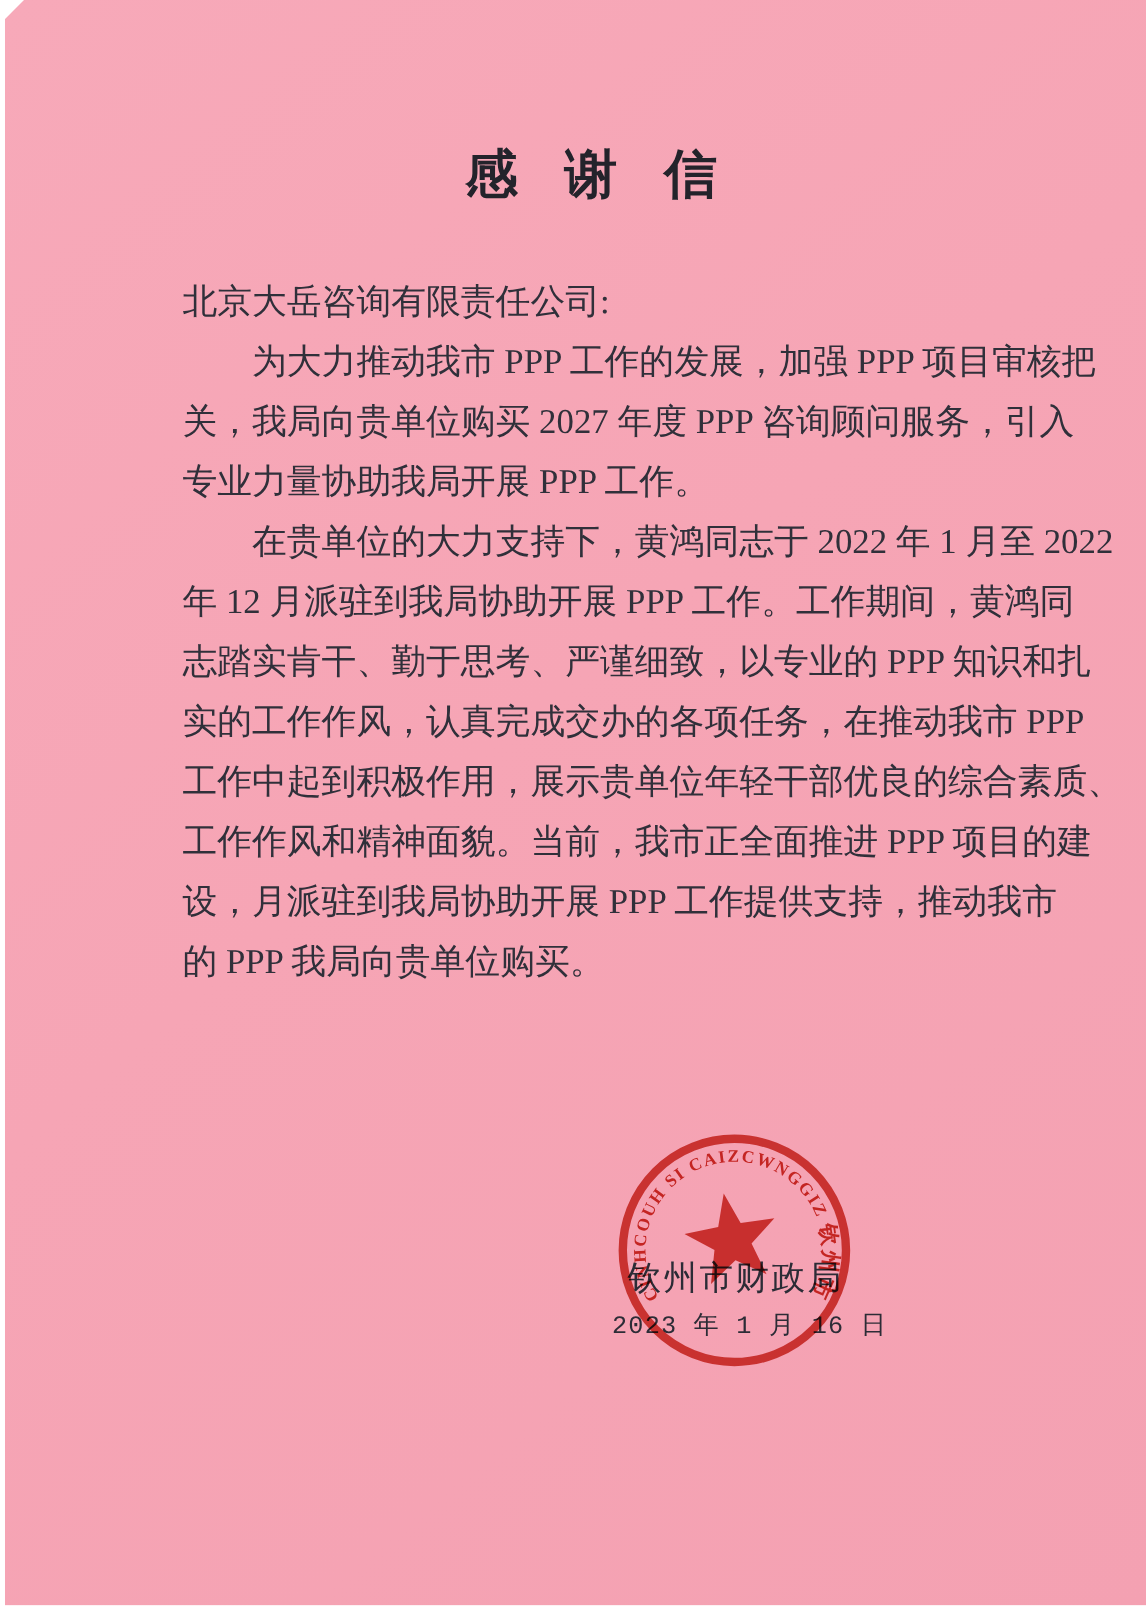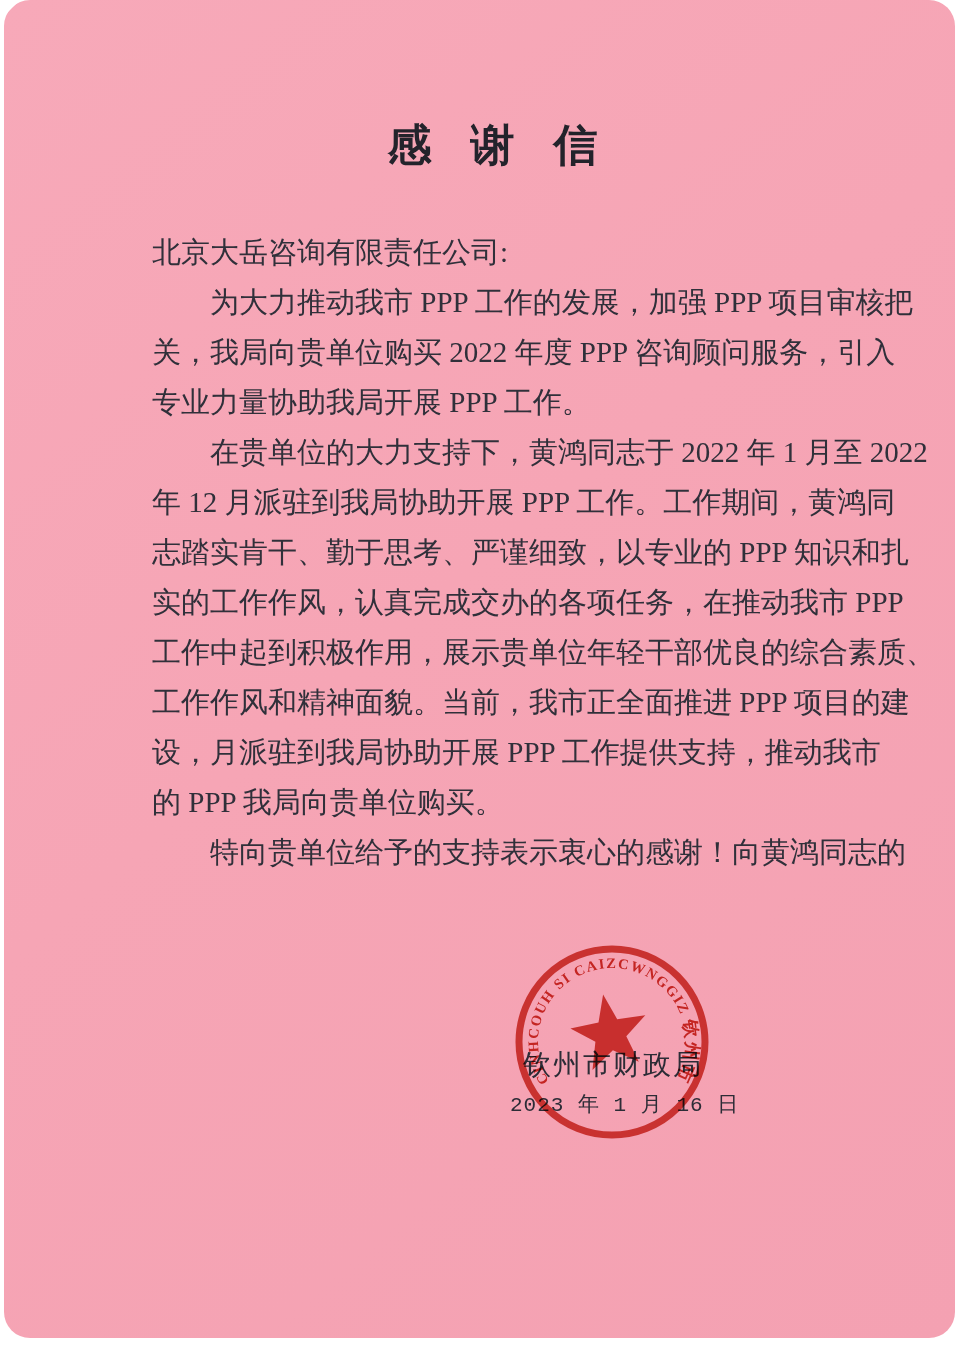--- a/index.html
+++ b/index.html
@@ -8,21 +8,20 @@
     position: relative;
     background: #ffffff;
     font-family: "Liberation Serif", "DejaVu Serif", serif;
     overflow: hidden;
   }
   .paper {
     position: absolute;
     left: 4px; top: 0; right: 0; bottom: 13px;
     background: linear-gradient(140deg, #f7a9b9 0%, #f6a5b5 45%, #f4a1b2 100%);
     clip-path: polygon(0 16px, 16px 0, 100% 0, 100% 100%, 0 100%);
-    border-radius: 26px;
   }
   .title {
     position: absolute;
     left: 148px; top: 116px; width: 695px; height: 56px;
     text-align: center;
     font-size: 44px;
     font-weight: 700;
     letter-spacing: 14px;
     color: #23232b;
   }
@@ -76,31 +75,30 @@
 </head>
 <body>
 
 <div class="paper">
 
   <h1 class="title">感 谢 信</h1>
 
   <div class="body-block">
     <div class="line salutation">北京大岳咨询有限责任公司:</div>
     <div class="line indent">为大力推动我市 PPP 工作的发展，加强 PPP 项目审核把</div>
-    <div class="line">关，我局向贵单位购买 2022 年度 PPP 咨询顾问服务，引入</div>
+    <div class="line">关，我局向贵单位购买 2027 年度 PPP 咨询顾问服务，引入</div>
     <div class="line last">专业力量协助我局开展 PPP 工作。</div>
     <div class="line indent">在贵单位的大力支持下，黄鸿同志于 2022 年 1 月至 2022</div>
     <div class="line">年 12 月派驻到我局协助开展 PPP 工作。工作期间，黄鸿同</div>
     <div class="line">志踏实肯干、勤于思考、严谨细致，以专业的 PPP 知识和扎</div>
     <div class="line">实的工作作风，认真完成交办的各项任务，在推动我市 PPP</div>
     <div class="line">工作中起到积极作用，展示贵单位年轻干部优良的综合素质、</div>
     <div class="line">工作作风和精神面貌。当前，我市正全面推进 PPP 项目的建</div>
     <div class="line">设，月派驻到我局协助开展 PPP 工作提供支持，推动我市</div>
     <div class="line last">的 PPP 我局向贵单位购买。</div>
-    <div class="line indent">特向贵单位给予的支持表示衷心的感谢！向黄鸿同志的</div>
   </div>
 
   <div class="signature">钦州市财政局</div>
   <div class="date">2023 年 1 月 16 日</div>
 
   <svg class="seal" viewBox="0 0 200 200" xmlns="http://www.w3.org/2000/svg">
 
     <circle cx="100" cy="100" r="93" fill="none" stroke="#c8281e" stroke-width="7" stroke-opacity="0.9"></circle>
 
     <polygon fill="#c8281e" fill-opacity="0.92" points="91.1,52.6 105.2,77.2 133.3,73.2 114.3,94.3 126.8,119.8 100.9,108.2 80.5,128.0 83.4,99.7 58.4,86.4 86.5,80.5"></polygon>

